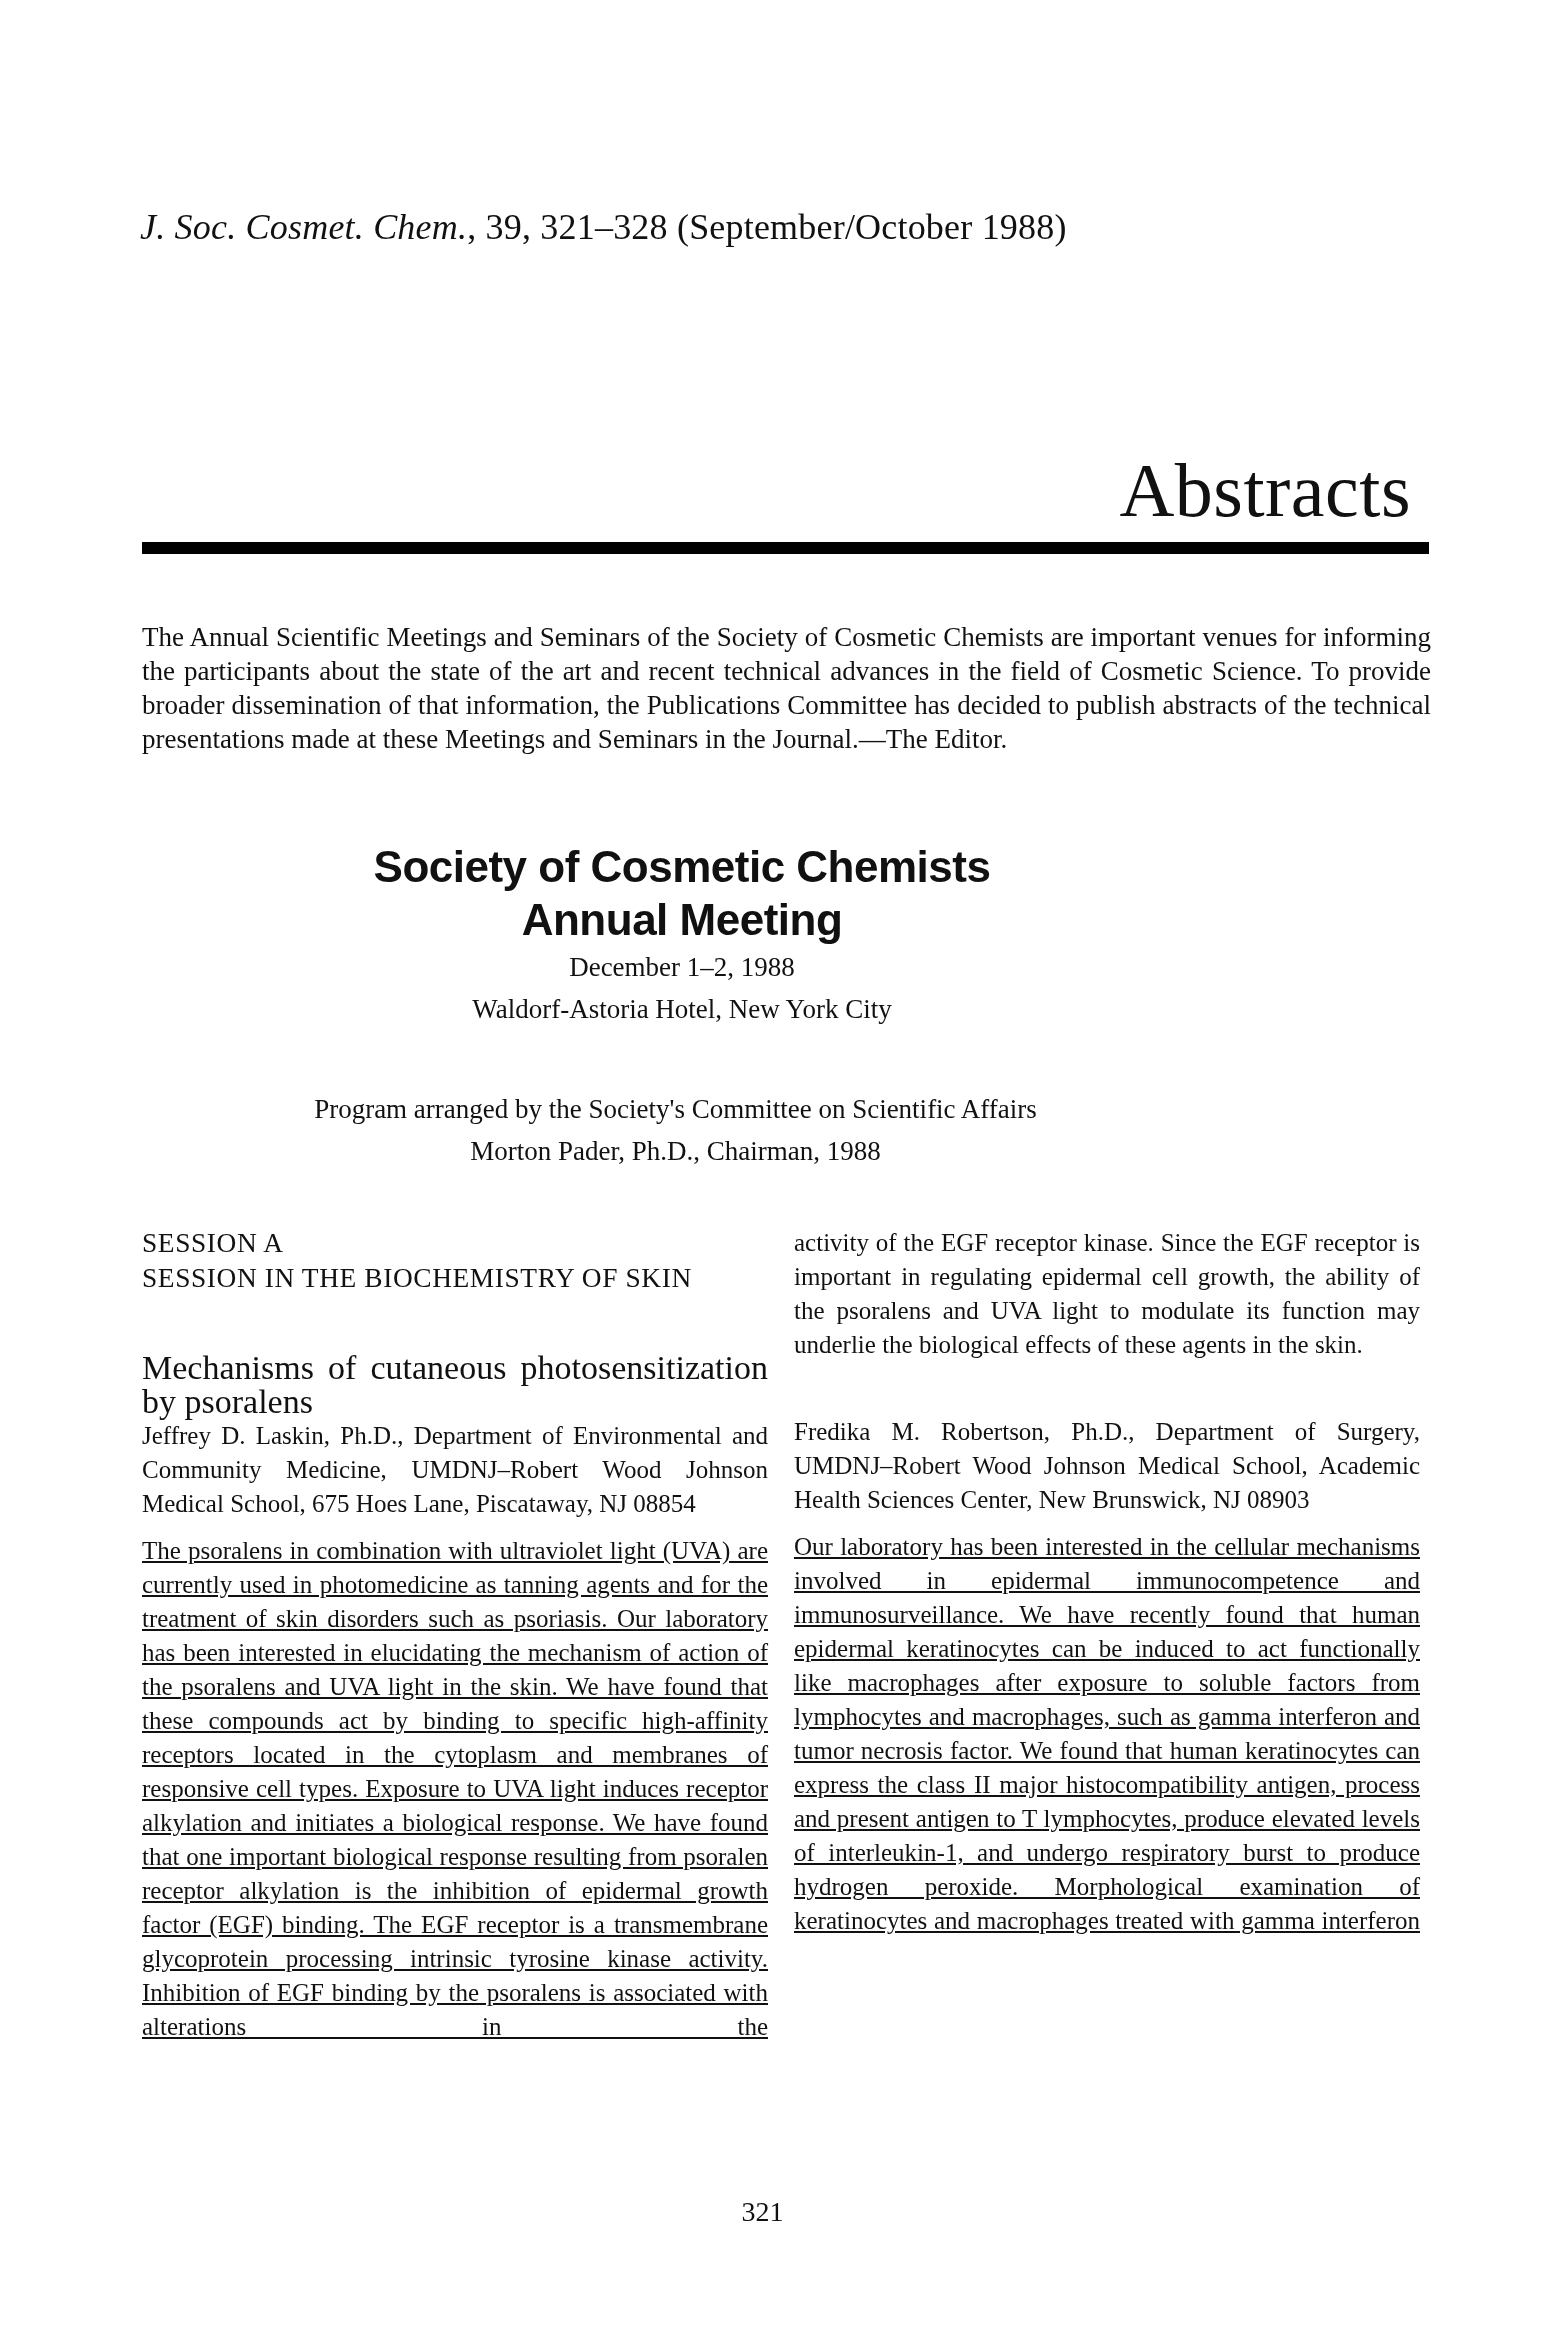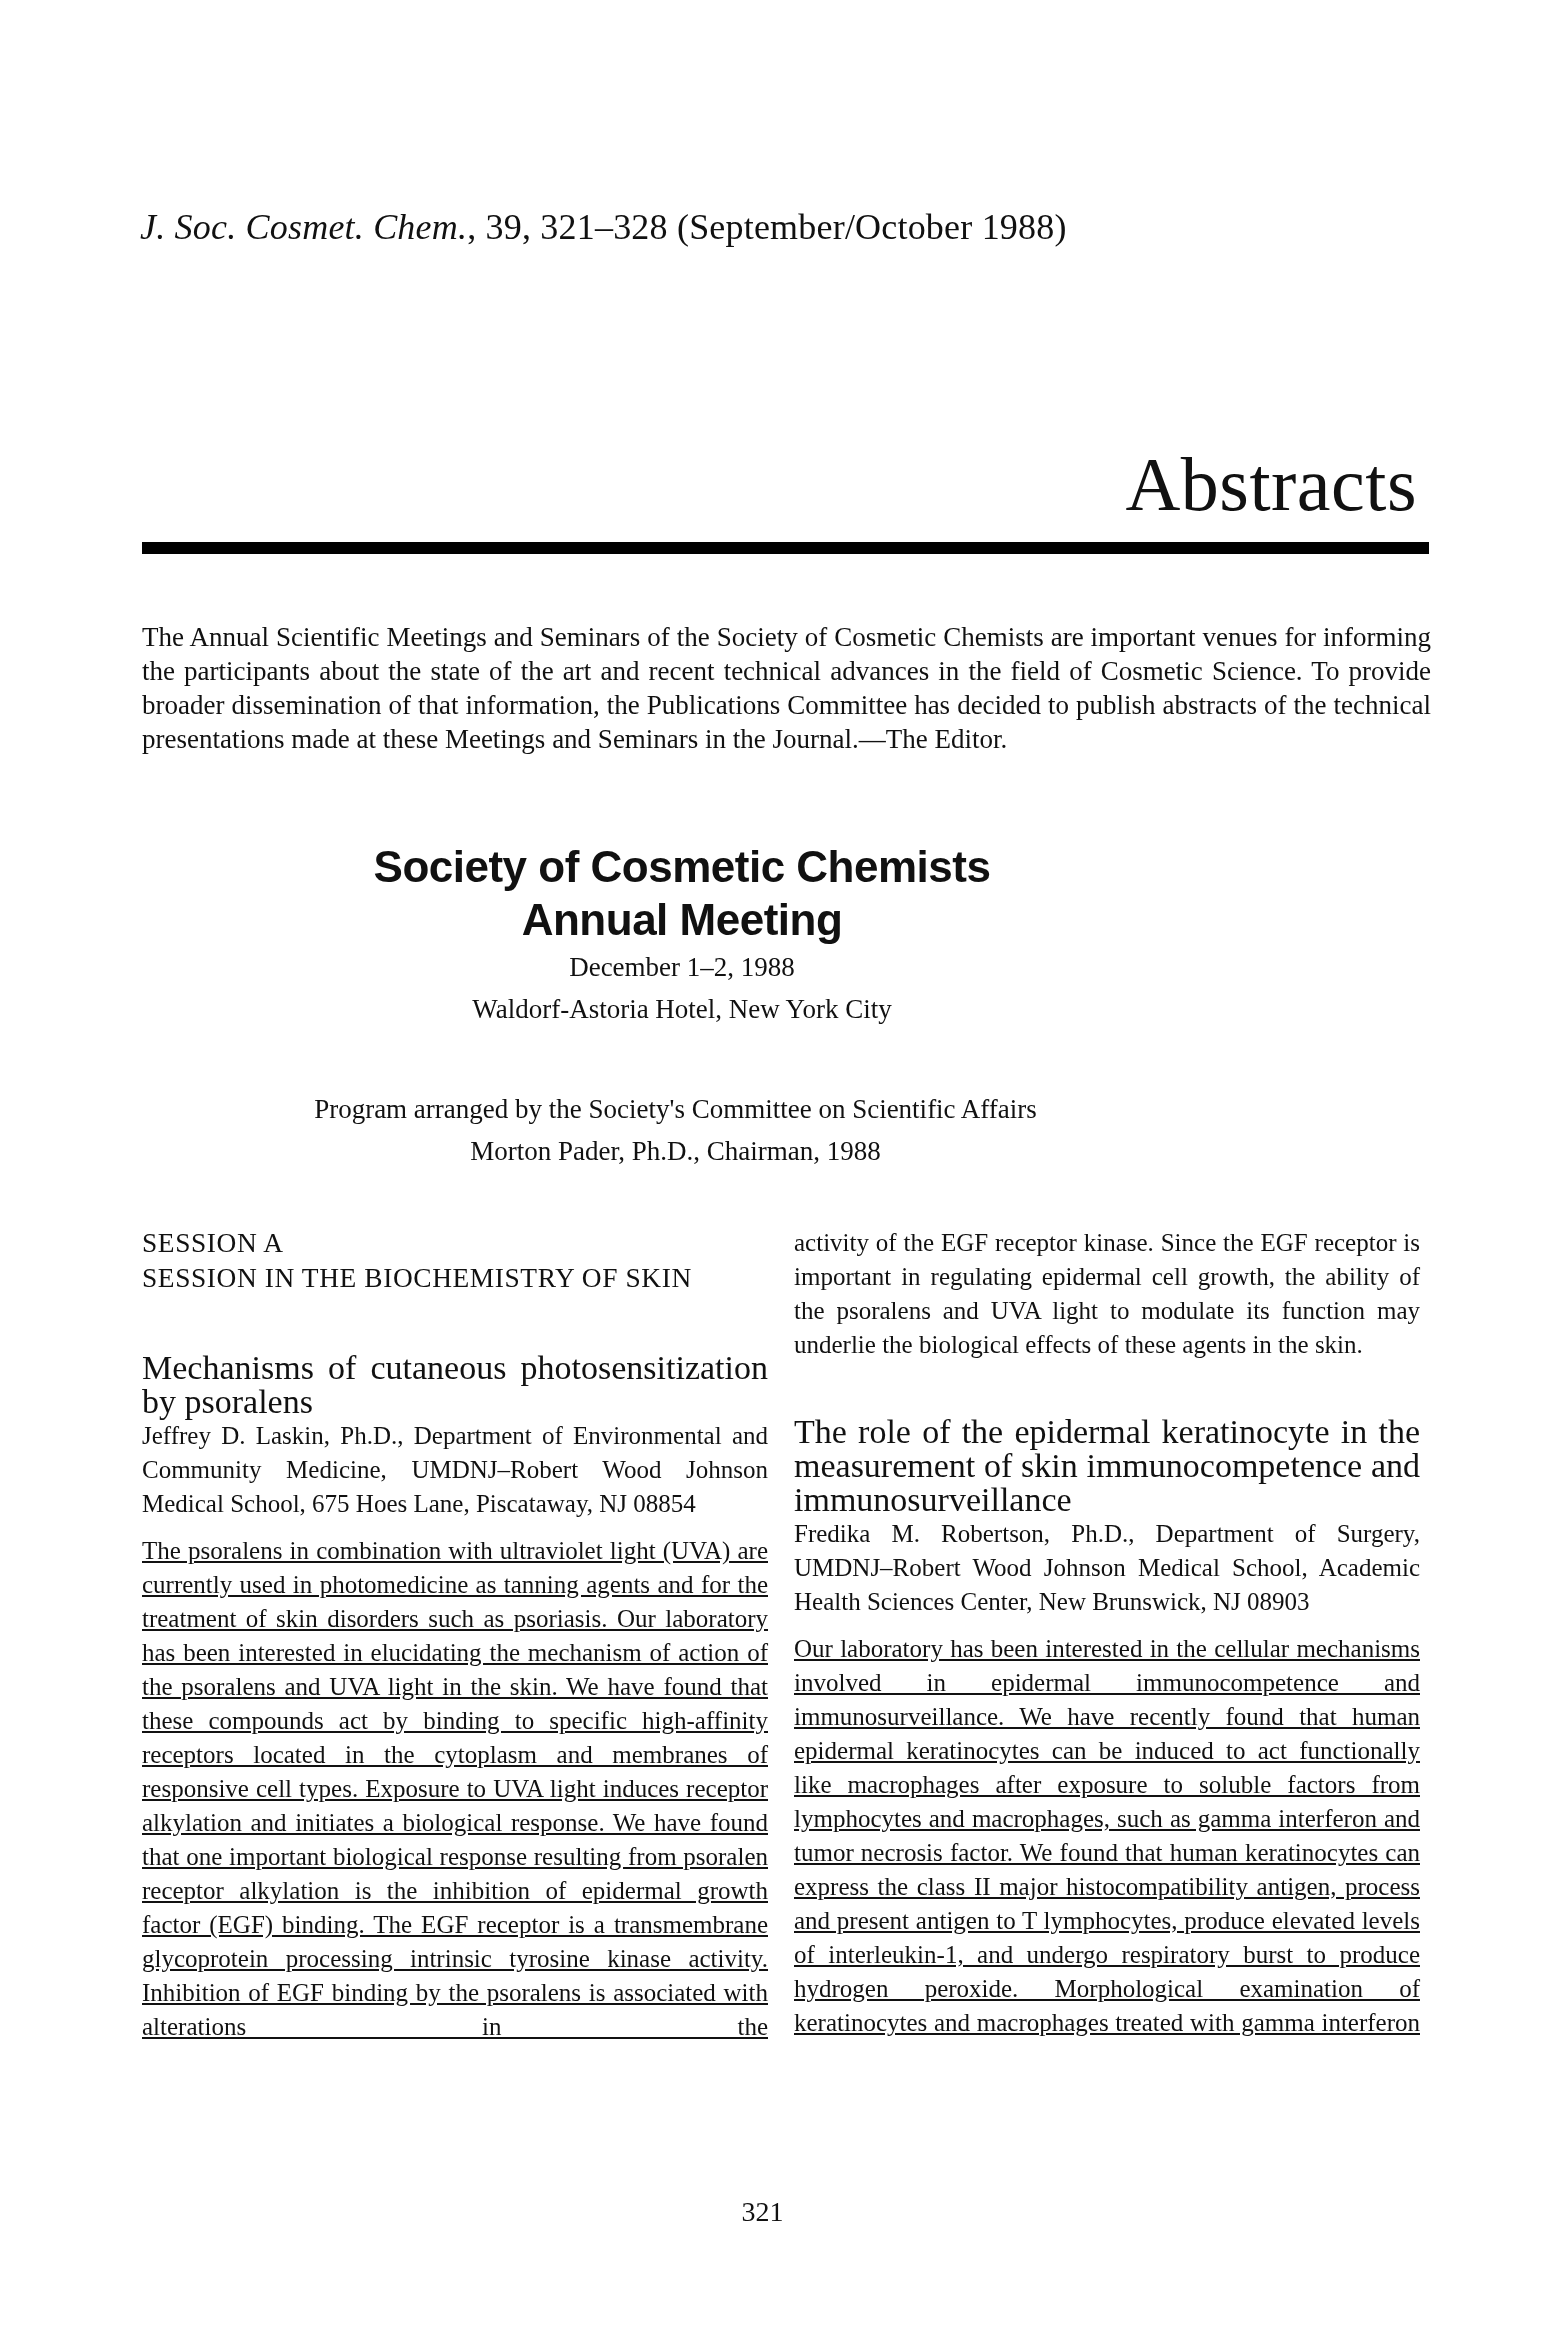--- a/index.html
+++ b/index.html
@@ -60,21 +60,21 @@
   .page-number {
     position: absolute; left: 0; top: 2196px; width: 1567px; text-align: center;
     font-size: 28px; margin-left: -21px;
   }
 </style>
 </head>
 <body>
 
 <div class="citation"><i>J. Soc. Cosmet. Chem.</i><span>, 39, 321–328 (September/October 1988)</span></div>
 
-<h1 class="section-title" style="margin:10px">Abstracts</h1>
+<h1 class="section-title" style="margin:16px">Abstracts</h1>
 
 <div class="rule"></div>
 
 <p class="intro" style="margin:0">The Annual Scientific Meetings and Seminars of the Society of Cosmetic Chemists are important venues for informing the participants about the state of the art and recent technical advances in the field of Cosmetic Science. To provide broader dissemination of that information, the Publications Committee has decided to publish abstracts of the technical presentations made at these Meetings and Seminars in the Journal.—The Editor.</p>
 
 <div class="meeting">
   <div class="org">Society of Cosmetic Chemists</div>
   <div class="event">Annual Meeting</div>
   <div class="date">December 1–2, 1988</div>
   <div class="venue">Waldorf-Astoria Hotel, New York City</div>
@@ -91,20 +91,19 @@
   <div class="gap-lg"></div>
   <div class="abs-title">Mechanisms of cutaneous photosensitization by psoralens</div>
   <div class="affil">Jeffrey D. Laskin, Ph.D., Department of Environmental and Community Medicine, UMDNJ–Robert Wood Johnson Medical School, 675 Hoes Lane, Piscataway, NJ 08854</div>
   <div class="gap-md"></div>
   <div class="body-text cont">The psoralens in combination with ultraviolet light (UVA) are currently used in photomedicine as tanning agents and for the treatment of skin disorders such as psoriasis. Our laboratory has been interested in elucidating the mechanism of action of the psoralens and UVA light in the skin. We have found that these compounds act by binding to specific high-affinity receptors located in the cytoplasm and membranes of responsive cell types. Exposure to UVA light induces receptor alkylation and initiates a biological response. We have found that one important biological response resulting from psoralen receptor alkylation is the inhibition of epidermal growth factor (EGF) binding. The EGF receptor is a transmembrane glycoprotein processing intrinsic tyrosine kinase activity. Inhibition of EGF binding by the psoralens is associated with alterations in the</div>
 </div>
 
 <div class="col right">
   <div class="body-text last">activity of the EGF receptor kinase. Since the EGF receptor is important in regulating epidermal cell growth, the ability of the psoralens and UVA light to modulate its function may underlie the biological effects of these agents in the skin.</div>
   <div class="gap-xl"></div>
-  <div class="abs-title">The role of the epidermal keratinocyte in the measurement of skin immunocompetence and immunosurveillance</div>
   <div class="affil">Fredika M. Robertson, Ph.D., Department of Surgery, UMDNJ–Robert Wood Johnson Medical School, Academic Health Sciences Center, New Brunswick, NJ 08903</div>
   <div class="gap-md"></div>
   <div class="body-text cont">Our laboratory has been interested in the cellular mechanisms involved in epidermal immunocompetence and immunosurveillance. We have recently found that human epidermal keratinocytes can be induced to act functionally like macrophages after exposure to soluble factors from lymphocytes and macrophages, such as gamma interferon and tumor necrosis factor. We found that human keratinocytes can express the class II major histocompatibility antigen, process and present antigen to T lymphocytes, produce elevated levels of interleukin-1, and undergo respiratory burst to produce hydrogen peroxide. Morphological examination of keratinocytes and macrophages treated with gamma interferon</div>
 </div>
 
 <div class="page-number">321</div>
 
 
 </body></html>

